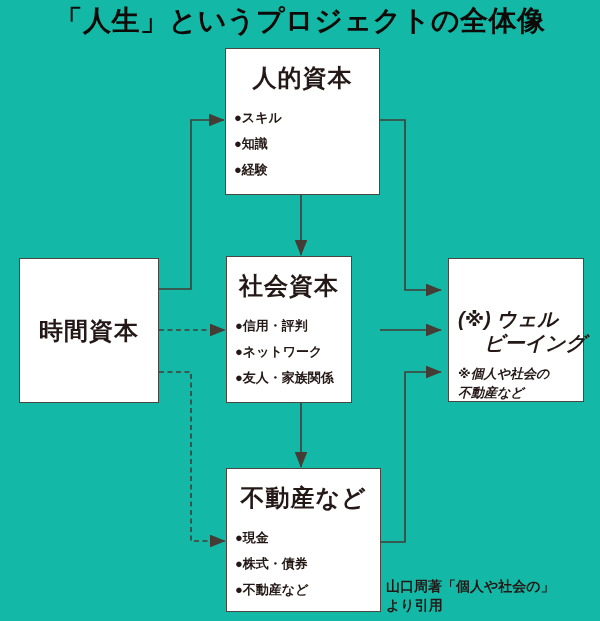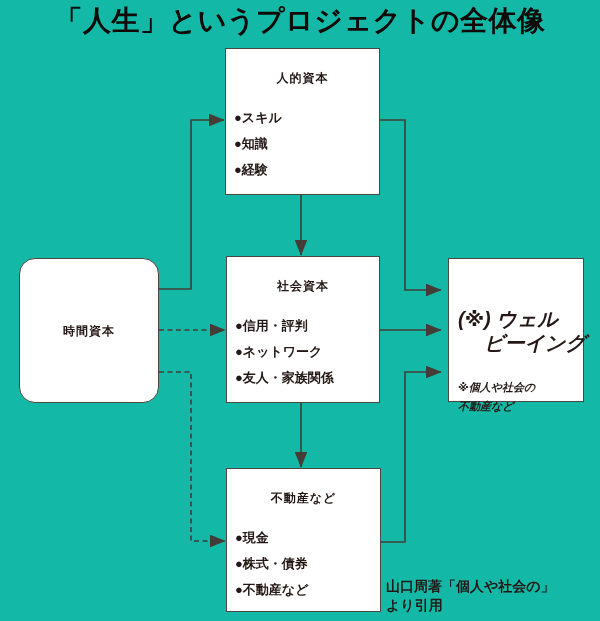--- a/index.html
+++ b/index.html
@@ -32,45 +32,45 @@
     left: 0; top: 0;
     width: 600px; height: 621px;
   }
   .box {
     position: absolute;
     background: #ffffff;
     border: 1.6px solid #4b463f;
   }
   .box-time {
     left: 19px; top: 258px; width: 140px; height: 145px;
-    display: flex; align-items: center; justify-content: center; border-radius: 16px;
+    display: flex; align-items: center; justify-content: center;
   }
   .box-human    { left: 225px; top: 48px;  width: 155px; height: 147px; }
-  .box-social   { left: 226px; top: 256px; width: 154px; height: 147px; }
+  .box-social   { left: 226px; top: 256px; width: 126px; height: 147px; }
   .box-financial{ left: 226px; top: 468px; width: 155px; height: 144px; }
   .box-wellbeing{ left: 448px; top: 258px; width: 136px; height: 144px; font-style: italic; }
   .box-label {
     text-align: center;
-    font-size: 12px;
+    font-size: 24px;
     padding-top: 18px;
     line-height: 22px;
     letter-spacing: 1px;
   }
   .box-time .box-label { padding-top: 0; }
   .bullets {
     margin-top: 16px;
     padding-left: 8px;
     font-size: 13px;
     line-height: 26px;
     white-space: nowrap;
   }
   .wellbeing-content { padding: 48px 6px 0 9px; }
   .wb-main { font-size: 20px; line-height: 24px; white-space: nowrap; }
   .wb-main-2 { padding-left: 26px; }
-  .wb-note { margin-top: 23px; font-size: 11px; line-height: 19px; white-space: nowrap; }
+  .wb-note { margin-top: 9px; font-size: 13px; line-height: 19px; white-space: nowrap; }
   .attribution {
     position: absolute;
     left: 386px; top: 577px;
     font-size: 14px;
     line-height: 19px;
     white-space: nowrap;
   }
 </style>
 </head>
 <body>

